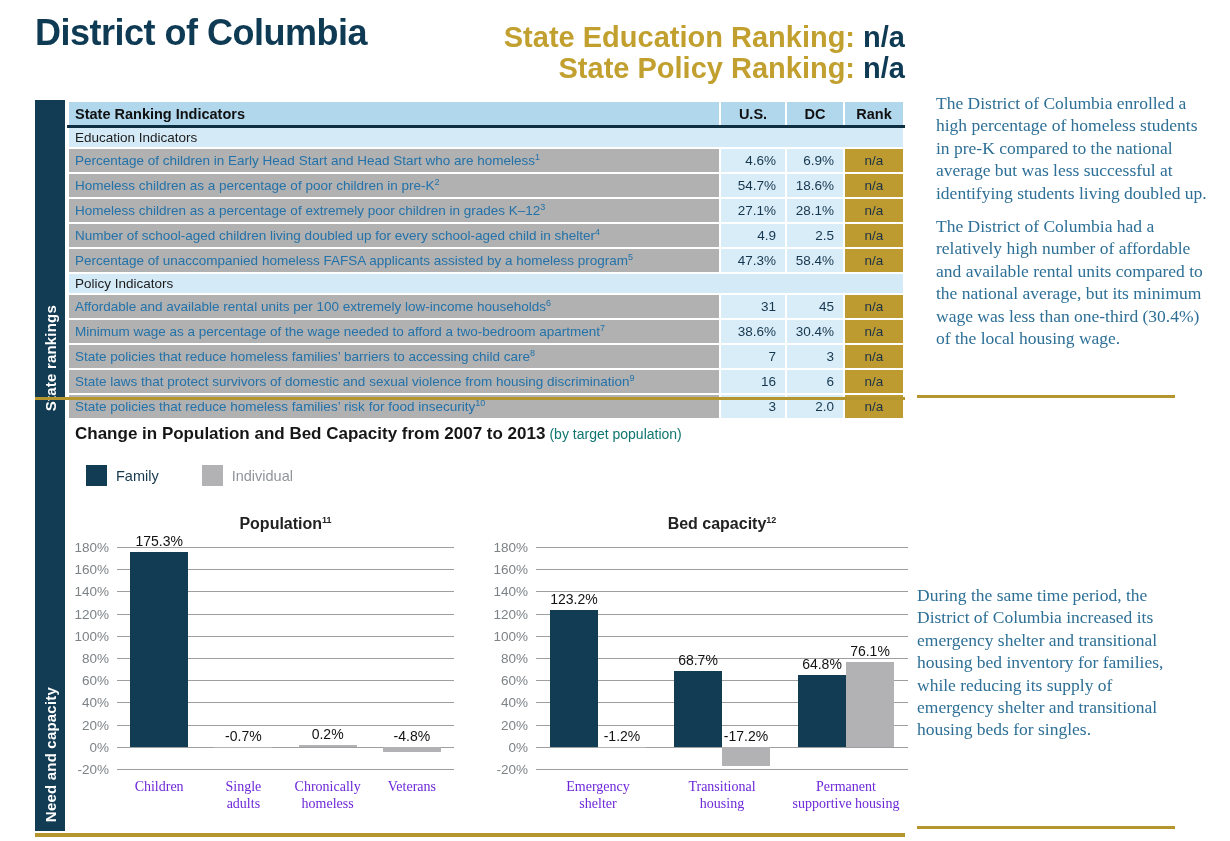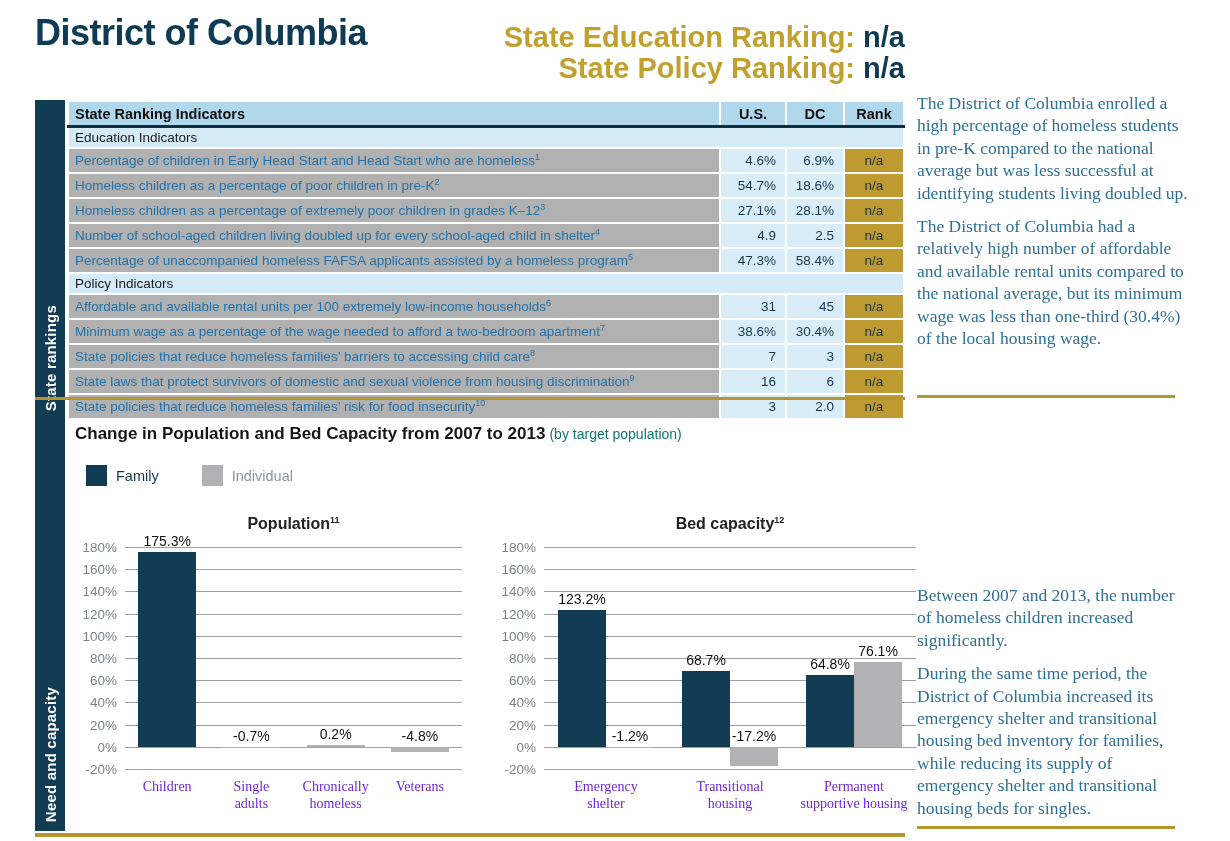--- a/index.html
+++ b/index.html
@@ -40,36 +40,36 @@
   
   .gold-rule{position:absolute;background:#b5952d;}
   #rule-table{left:35px;top:397px;width:870px;height:3px;}
   #rule-notes-top{left:917px;top:395px;width:258px;height:2.5px;}
   #rule-bottom{left:35px;top:833px;width:870px;height:4px;}
   #rule-notes-bottom{left:917px;top:826px;width:258px;height:2.5px;}
 
   
   .notes{position:absolute;width:276px;font-family:"Liberation Serif", serif;
          font-size:17.5px;color:#2d6f96;line-height:22.4px;}
-  #notes-top{left:917px;top:92px;}
+  #notes-top{left:936px;top:92px;}
   #notes-bottom{left:917px;top:584px;}
   .notes p{margin:0 0 11px 0;}
 
   
   .nc-wrap{position:absolute;left:35px;top:415px;width:870px;height:416px;display:flex;gap:2px;}
   .nc-content{position:relative;flex:1;}
   .nc-title{position:absolute;top:9px;left:8px;font-size:17px;font-weight:bold;color:#161616;}
   .nc-title .note{font-weight:normal;color:#0f766e;font-size:14px;margin-left:4px;}
   .legend{position:absolute;top:50px;left:8px;display:flex;align-items:center;font-size:14.5px;}
   .legend-item{display:flex;align-items:center;margin-right:32px;padding-left:11px;}
   .swatch{width:21px;height:21px;margin-right:9px;}
   .legend-item:nth-child(1) .legend-label{color:#16384d;}
   .legend-item:nth-child(2) .legend-label{color:#8f969b;}
 
-  #charts-row{position:absolute;top:100px;left:12px;display:flex;}
+  #charts-row{position:absolute;top:100px;left:4px;display:flex;}
   .chart-block{}
   .chart-title{height:21px;text-align:center;font-size:16px;font-weight:bold;color:#222;
                margin-bottom:11px;box-sizing:border-box;}
   .chart-body{display:flex;}
   .yaxis{position:relative;height:222px;flex:0 0 auto;}
   .plot{position:relative;height:222px;flex:0 0 auto;}
   .gridline{position:absolute;left:0;right:0;height:1px;background:#9c9ea0;}
   .bar{position:absolute;}
   .vlabel{position:absolute;transform:translateX(-50%);font-size:14px;color:#121212;
           white-space:nowrap;}
@@ -306,18 +306,17 @@
               <div class="xlabel" style="width: 164px; margin: 0px -20px;">Permanent<br>supportive housing</div>
             </div>
           </div>
         </div>
     </div>
   </div>
 
   <div class="gold-rule" id="rule-bottom"></div>
 
   <div class="notes" id="notes-bottom">
-    <p>Between 2007 and 2013, the number of homeless children increased significantly.</p>
     <p>During the same time period, the District of Columbia increased its emergency shelter and transitional housing bed inventory for families, while reducing its supply of emergency shelter and transitional housing beds for singles.</p>
   </div>
   <div class="gold-rule" id="rule-notes-bottom"></div>
 
 </div>
 
 </body></html>

